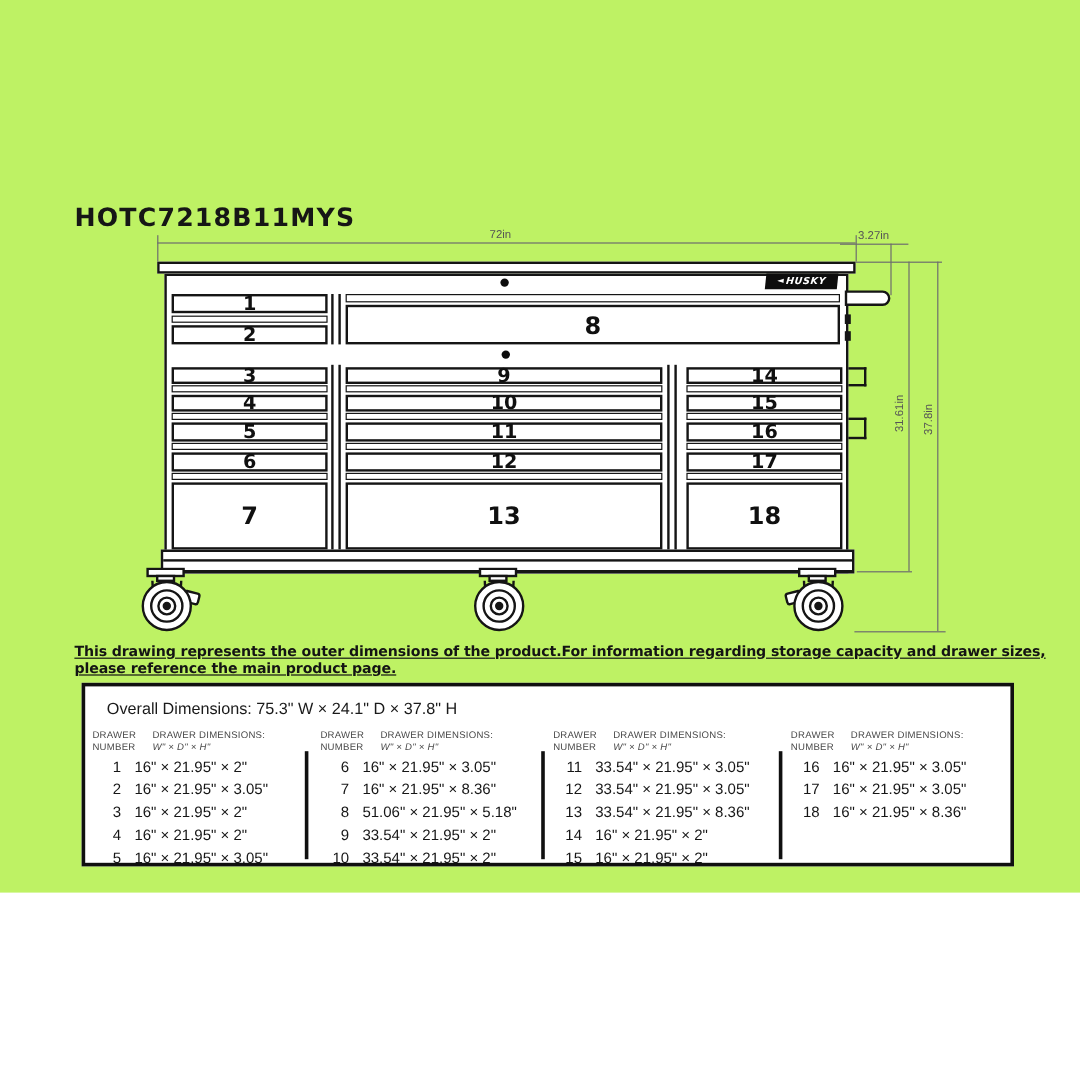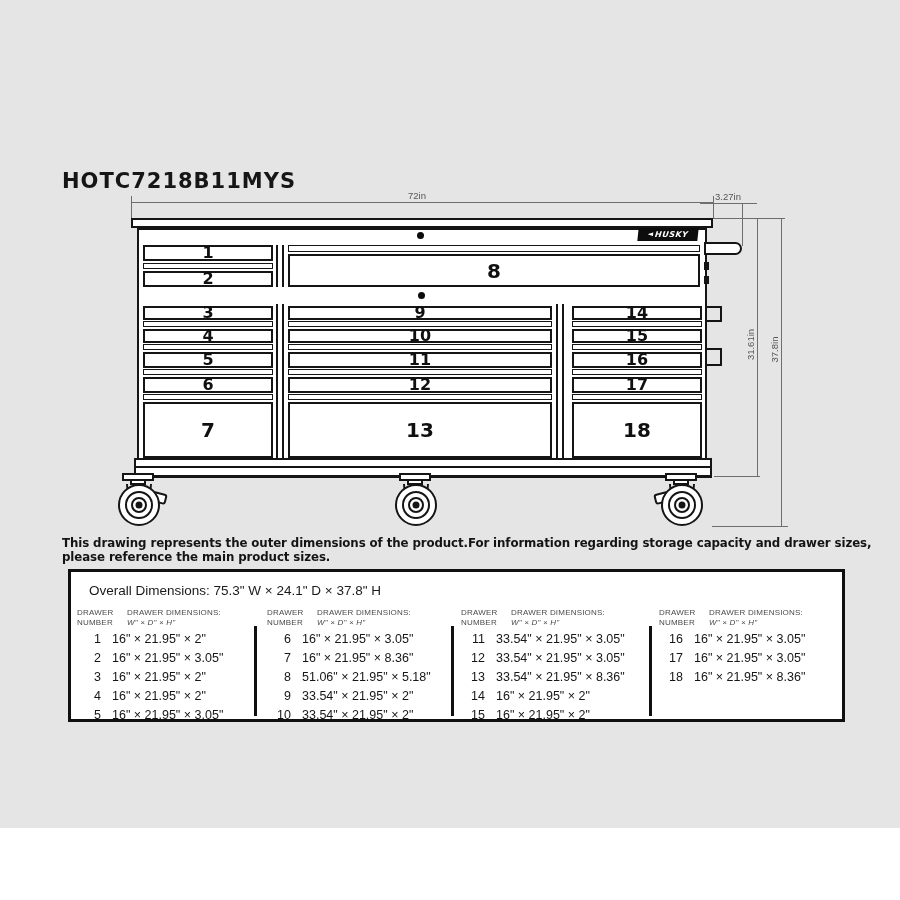--- a/index.html
+++ b/index.html
@@ -1,16 +1,16 @@
 <!DOCTYPE html>
 <html><head>
 <meta charset="utf-8">
 <style>
   html,body{margin:0;padding:0;background:#ffffff;}
-  .canvas{position:relative;width:900px;height:828px;background:#e5e5e5;overflow:hidden;
+  .canvas{position:relative;width:900px;height:744px;background:#bef264;overflow:hidden;
           font-family:"DejaVu Sans",sans-serif;color:#111;}
   .abs{position:absolute;}
 
   
   .title{position:absolute;left:62px;top:169px;font-size:21px;font-weight:700;letter-spacing:1px;color:#161616;}
 
   
   .dlineh{position:absolute;height:1px;background:#6e6e6e;}
   .dlinev{position:absolute;width:1px;background:#6e6e6e;}
   .dlabel{position:absolute;font-family:"Liberation Sans",sans-serif;font-size:9.5px;color:#555;
@@ -30,21 +30,21 @@
   .logo .arrow{font-size:7px;line-height:1;}
   .logo .word{font-size:8px;font-weight:700;font-style:italic;letter-spacing:0.5px;line-height:1;}
   .bcol{position:absolute;}
   .bcol .slat,.bcol .gapstrip,.bcol .deep{position:absolute;left:0;right:0;}
   .handlebar{position:absolute;left:704px;top:242px;width:38px;height:13px;border:2px solid #151515;
              border-radius:0 7px 7px 0;background:#fff;box-sizing:border-box;}
   .bracket{position:absolute;border:2px solid #151515;border-left:none;background:transparent;box-sizing:border-box;}
   .sidemark{position:absolute;width:5px;height:8px;background:#151515;}
 
   
-  .note{position:absolute;left:62px;font-size:11.8px;font-weight:700;color:#141414;white-space:nowrap;letter-spacing:-0.1px;}
+  .note{position:absolute;left:62px;font-size:11.8px;font-weight:700;color:#141414;white-space:nowrap;letter-spacing:-0.1px;text-decoration:underline;}
 
   
   .specbox{position:absolute;left:68px;top:569px;width:777px;height:153px;border:3px solid #101010;
            background:#fff;box-sizing:border-box;font-family:"Liberation Sans",sans-serif;}
   .overall{position:absolute;left:18px;top:11px;font-size:13.5px;color:#1a1a1a;white-space:nowrap;}
   .tcol{position:absolute;top:36px;}
   .thr{display:flex;font-size:8px;color:#4a4a4a;line-height:9.5px;white-space:nowrap;letter-spacing:0.2px;}
   .th-num{width:50px;flex:0 0 auto;}
   .th-italic{font-style:italic;}
   .trows{position:absolute;left:0;top:21px;}
@@ -209,21 +209,21 @@
       <path d="M20 11 C20 22 24 26 28 29" fill="none"></path>
       <path d="M44 11 C44 22 40 26 36 29" fill="none"></path>
       <circle cx="32" cy="32" r="20"></circle>
         <circle cx="32" cy="32" r="13"></circle>
         <circle cx="32" cy="32" r="7"></circle>
       <circle cx="32" cy="32" r="2.5" fill="#151515"></circle>
     </g>
   </svg>
 
   <div class="note" style="top:536px">This drawing represents the outer dimensions of the product.For information regarding storage capacity and drawer sizes,</div>
-  <div class="note" style="top:550px">please reference the main product sizes.</div>
+  <div class="note" style="top:550px">please reference the main product page.</div>
 
   <div class="specbox">
     <div class="overall">Overall Dimensions: 75.3" W × 24.1" D × 37.8" H</div>
 
     <div class="tcol" style="left:6px;width:176px">
       <div class="thr">
           <span class="th-num">DRAWER</span>
           <span>DRAWER DIMENSIONS:</span>
         </div>
       <div class="thr">

